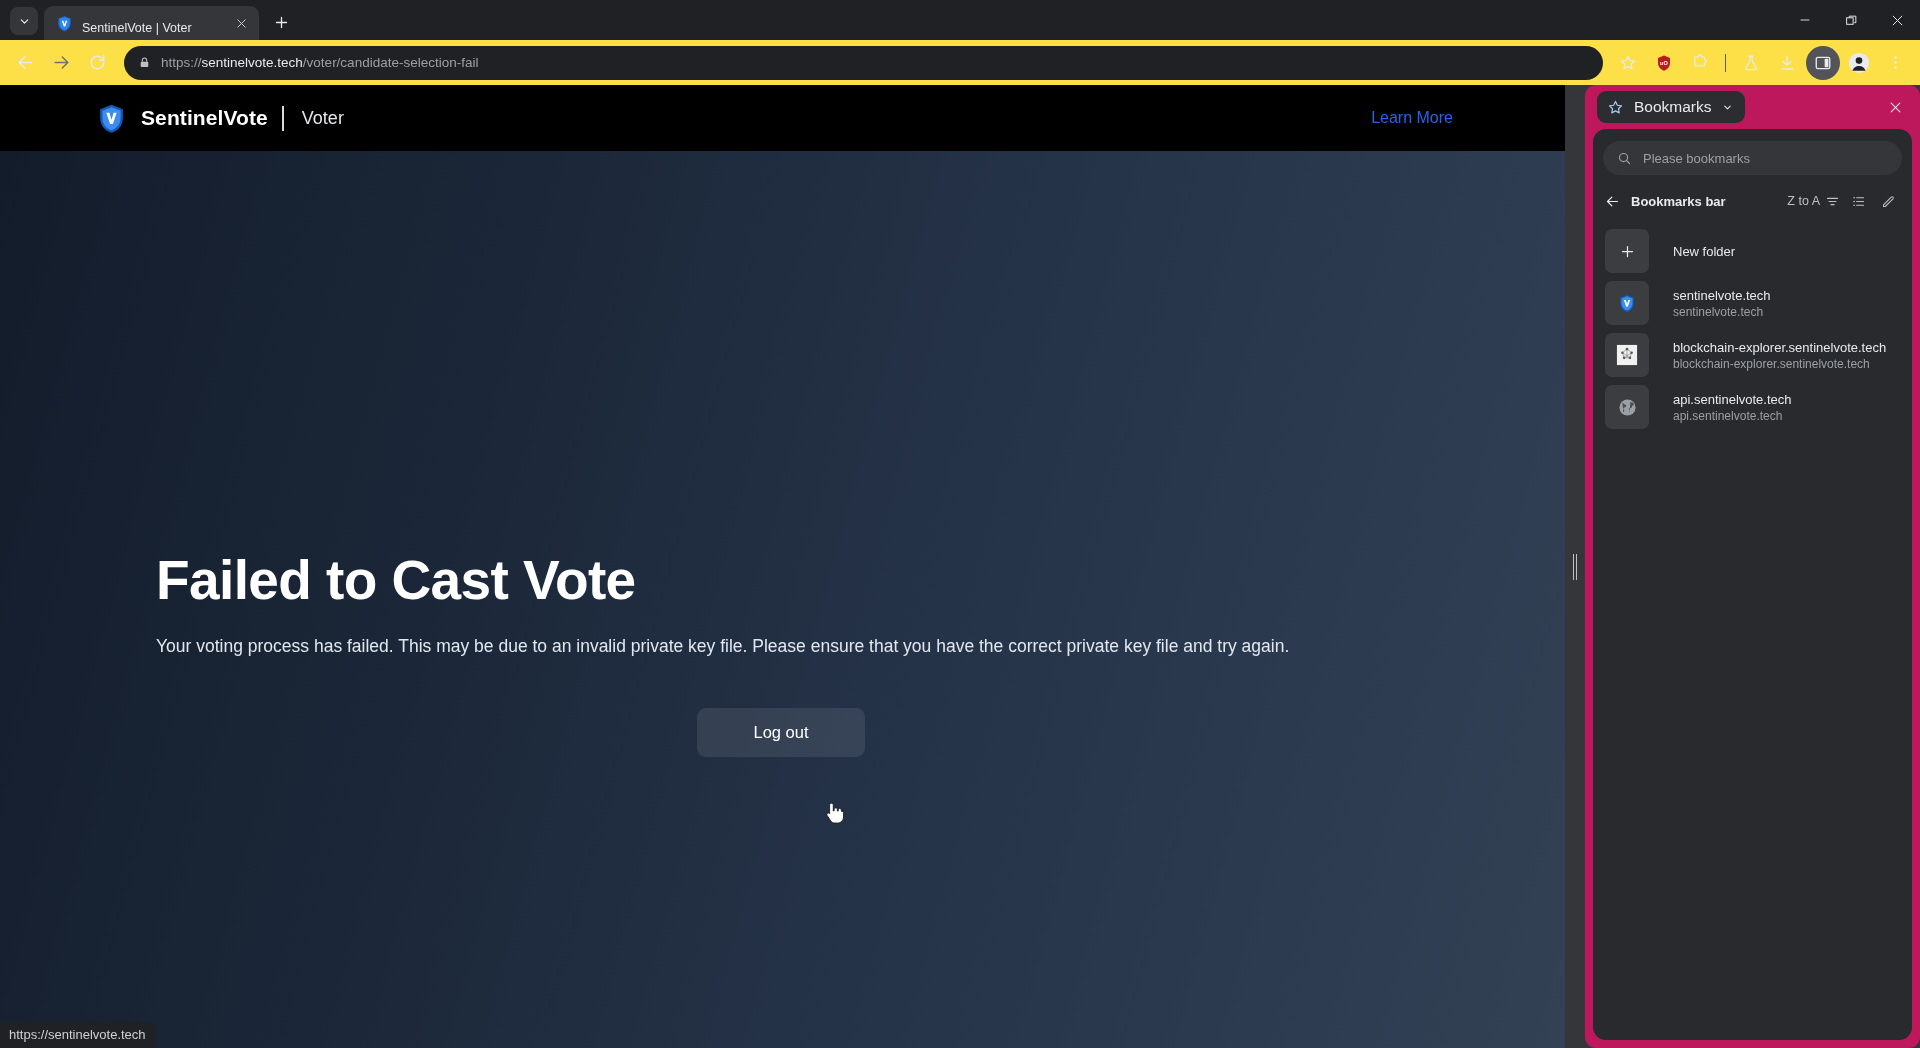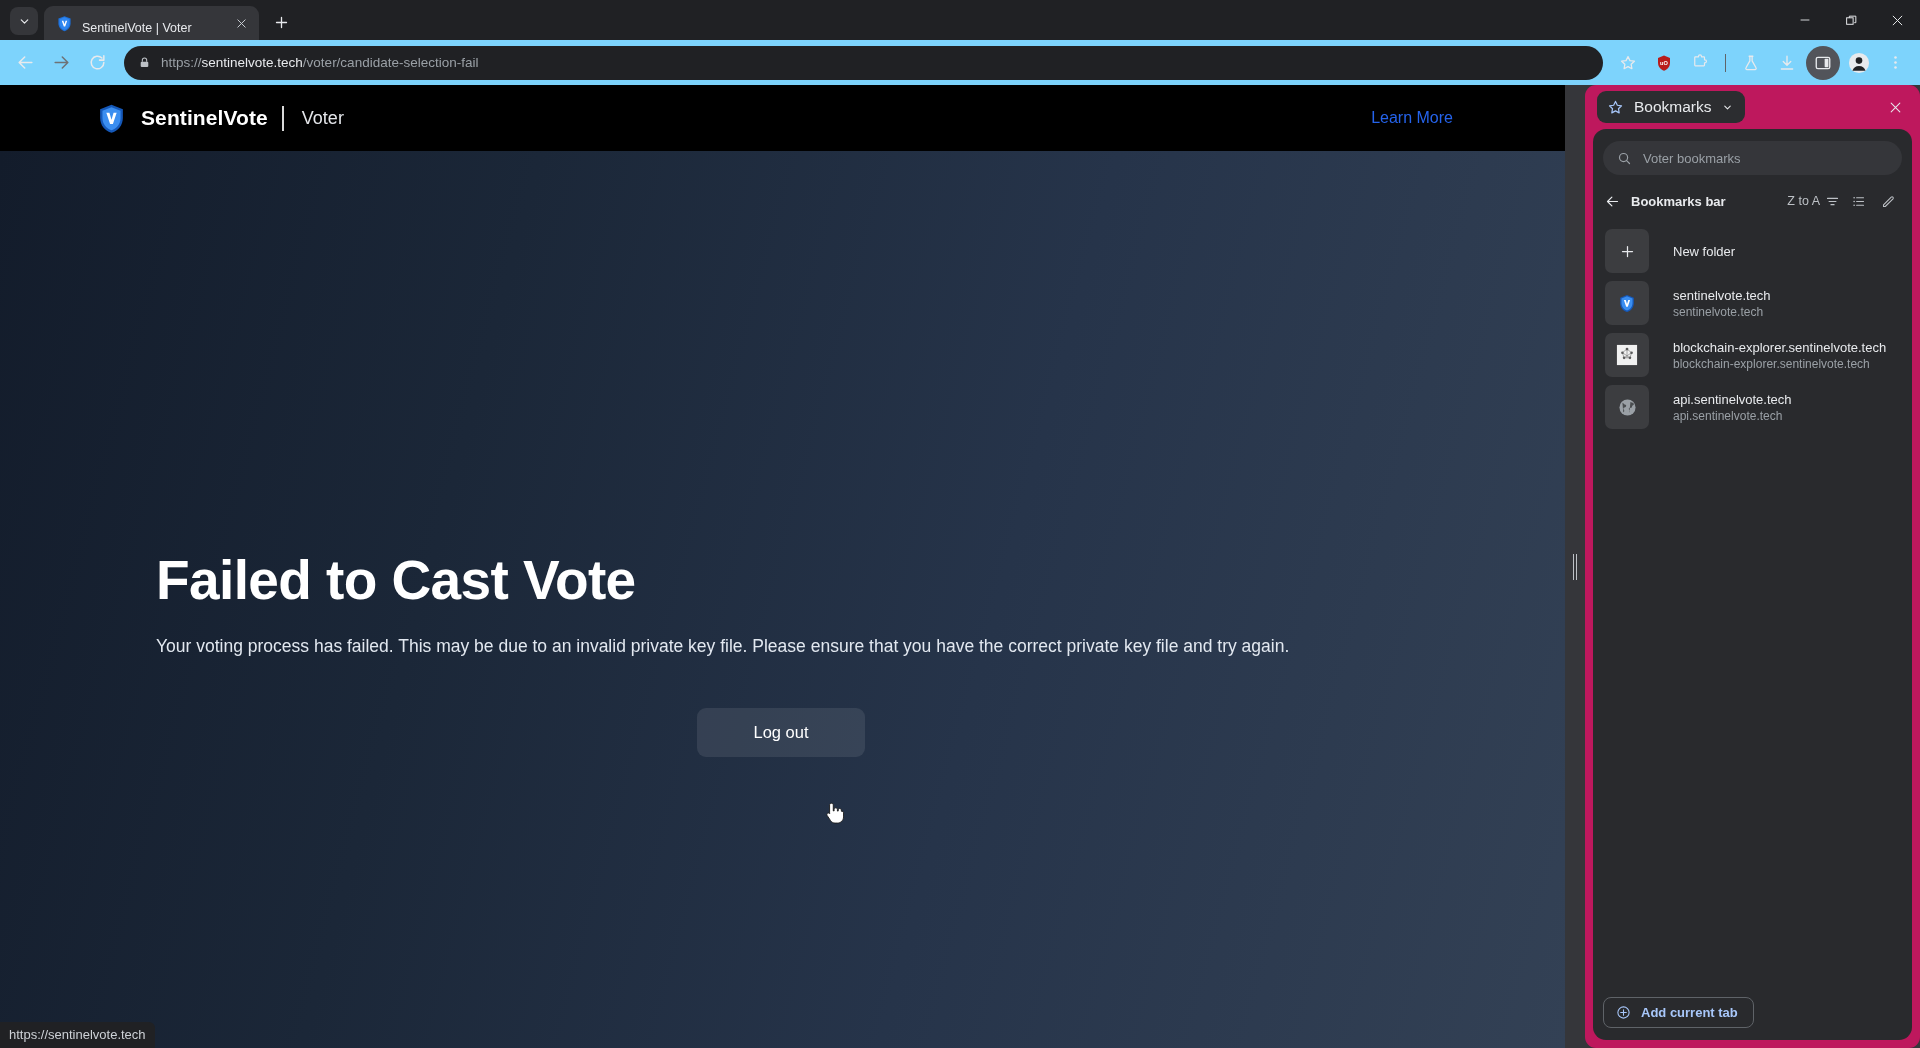--- a/index.html
+++ b/index.html
@@ -41,21 +41,21 @@
     display: flex; align-items: center; justify-content: center;
   }
   .wincontrols {
     position: absolute; right: 0; top: 0; height: 40px;
     display: flex; align-items: center;
   }
   .wc { width: 46px; height: 40px; display: flex; align-items: center; justify-content: center; }
 
   
   .toolbar {
-    height: 45px; background: #7dd3fc; display: flex; align-items: center;
+    height: 45px; background: #fde047; display: flex; align-items: center;
     padding: 0 8px; gap: 2px; flex: 0 0 45px;
   }
   .tb-btn {
     width: 34px; height: 34px; border-radius: 50%;
     display: flex; align-items: center; justify-content: center; flex: 0 0 34px;
   }
   .tb-btn.active { background: #52545a; }
   .omnibox {
     flex: 1; height: 34px; background: #202124; border-radius: 18px;
     display: flex; align-items: center; padding: 0 14px; gap: 10px;
@@ -348,21 +348,21 @@
         </div>
       </div>
 
       <div class="sp-card">
 
         <div class="sp-search">
           <svg width="15" height="15" viewBox="0 0 24 24">
             <circle cx="10.5" cy="10.5" r="6.5" fill="none" stroke="#9aa0a6" stroke-width="1.9"></circle>
             <path d="M15.4 15.4 20 20" stroke="#9aa0a6" stroke-width="1.9" stroke-linecap="round"></path>
           </svg>
-          <span>Voter bookmarks</span>
+          <span>Please bookmarks</span>
         </div>
 
         <div class="sp-bar">
           <div class="sp-back">
             <svg width="15" height="15" viewBox="0 0 24 24">
               <path d="M20 12H5M11 5l-7 7 7 7" stroke="#e8eaed" stroke-width="1.9" fill="none" stroke-linecap="round" stroke-linejoin="round"></path>
             </svg>
           </div>
           <span class="sp-bar-title">Bookmarks bar</span>
           <div class="sp-sort">
@@ -443,26 +443,17 @@
               </svg>
             </div>
             <div class="sp-texts">
               <div class="sp-name">api.sentinelvote.tech</div>
               <div class="sp-url">api.sentinelvote.tech</div>
             </div>
           </div>
 
         </div>
 
-        <div class="sp-footer">
-          <button class="sp-add">
-            <svg width="15" height="15" viewBox="0 0 24 24">
-              <circle cx="12" cy="12" r="9" fill="none" stroke="#a8c7fa" stroke-width="1.7"></circle>
-              <path d="M12 7.5v9M7.5 12h9" stroke="#a8c7fa" stroke-width="1.7" stroke-linecap="round"></path>
-            </svg>
-            <span>Add current tab</span>
-          </button>
-        </div>
 
       </div>
     </div>
   </div>
 </div>
 
 </body></html>

